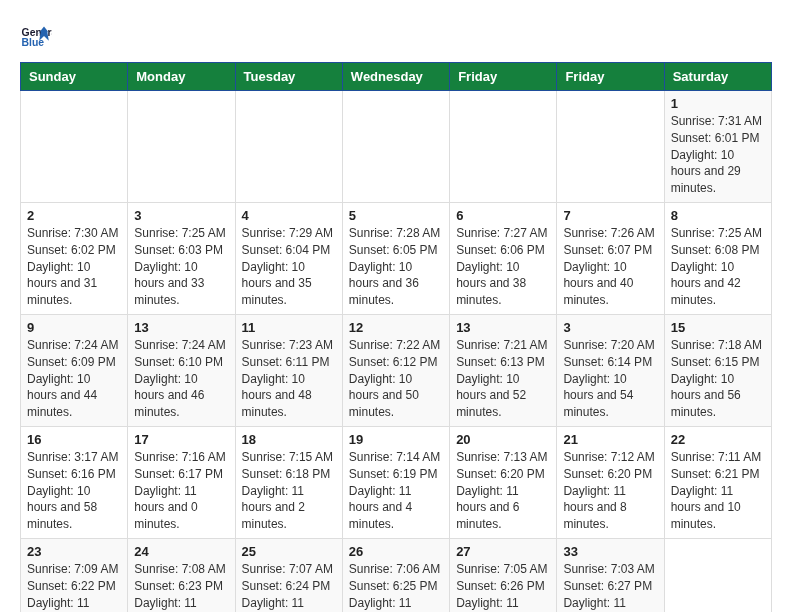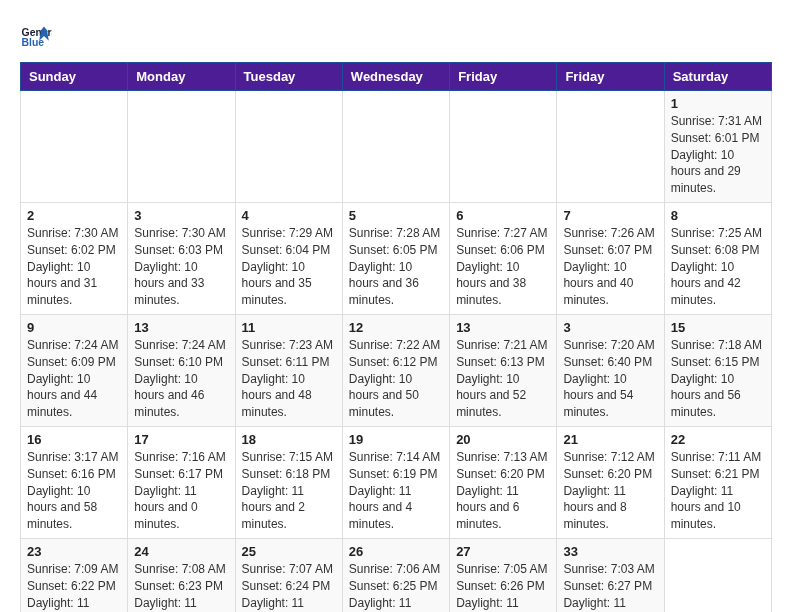--- a/index.html
+++ b/index.html
@@ -36,21 +36,21 @@
     .location-title {
       font-size: 16px;
       color: #333;
     }
     .calendar {
       width: 100%;
       border-collapse: collapse;
       border: 1px solid #ccc;
     }
     .calendar th {
-      background: #4c1d95;
+      background: #15803d;
       color: #fff;
       font-size: 13px;
       font-weight: bold;
       padding: 6px 8px;
       text-align: left;
       border: 1px solid #1e4d9a;
     }
     .calendar td {
       width: 14.28%;
       vertical-align: top;
@@ -126,21 +126,21 @@
       </tr>
       <tr>
         <td>
           <span class="day-num">2</span>
           <div class="day-info">Sunrise: 7:30 AM
 Sunset: 6:02 PM
 Daylight: 10 hours and 31 minutes.</div>
         </td>
         <td>
           <span class="day-num">3</span>
-          <div class="day-info">Sunrise: 7:30 AM
+          <div class="day-info">Sunrise: 7:25 AM
 Sunset: 6:03 PM
 Daylight: 10 hours and 33 minutes.</div>
         </td>
         <td>
           <span class="day-num">4</span>
           <div class="day-info">Sunrise: 7:29 AM
 Sunset: 6:04 PM
 Daylight: 10 hours and 35 minutes.</div>
         </td>
         <td>
@@ -195,21 +195,21 @@
         </td>
         <td>
           <span class="day-num">13</span>
           <div class="day-info">Sunrise: 7:21 AM
 Sunset: 6:13 PM
 Daylight: 10 hours and 52 minutes.</div>
         </td>
         <td>
           <span class="day-num">3</span>
           <div class="day-info">Sunrise: 7:20 AM
-Sunset: 6:40 PM
+Sunset: 6:14 PM
 Daylight: 10 hours and 54 minutes.</div>
         </td>
         <td>
           <span class="day-num">15</span>
           <div class="day-info">Sunrise: 7:18 AM
 Sunset: 6:15 PM
 Daylight: 10 hours and 56 minutes.</div>
         </td>
       </tr>
       <tr>

